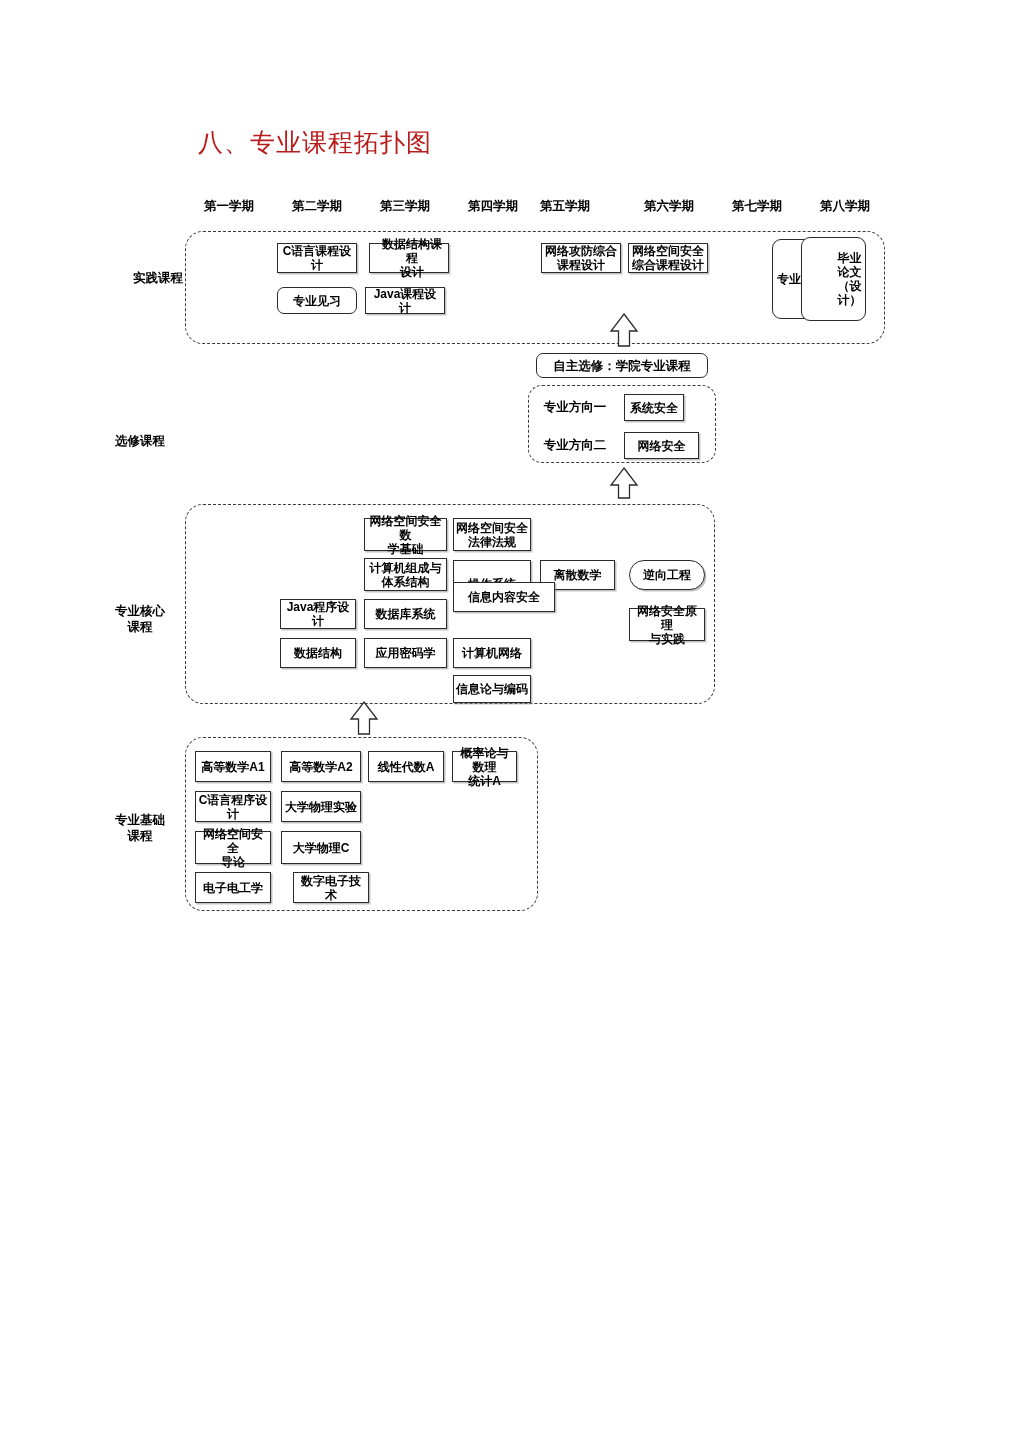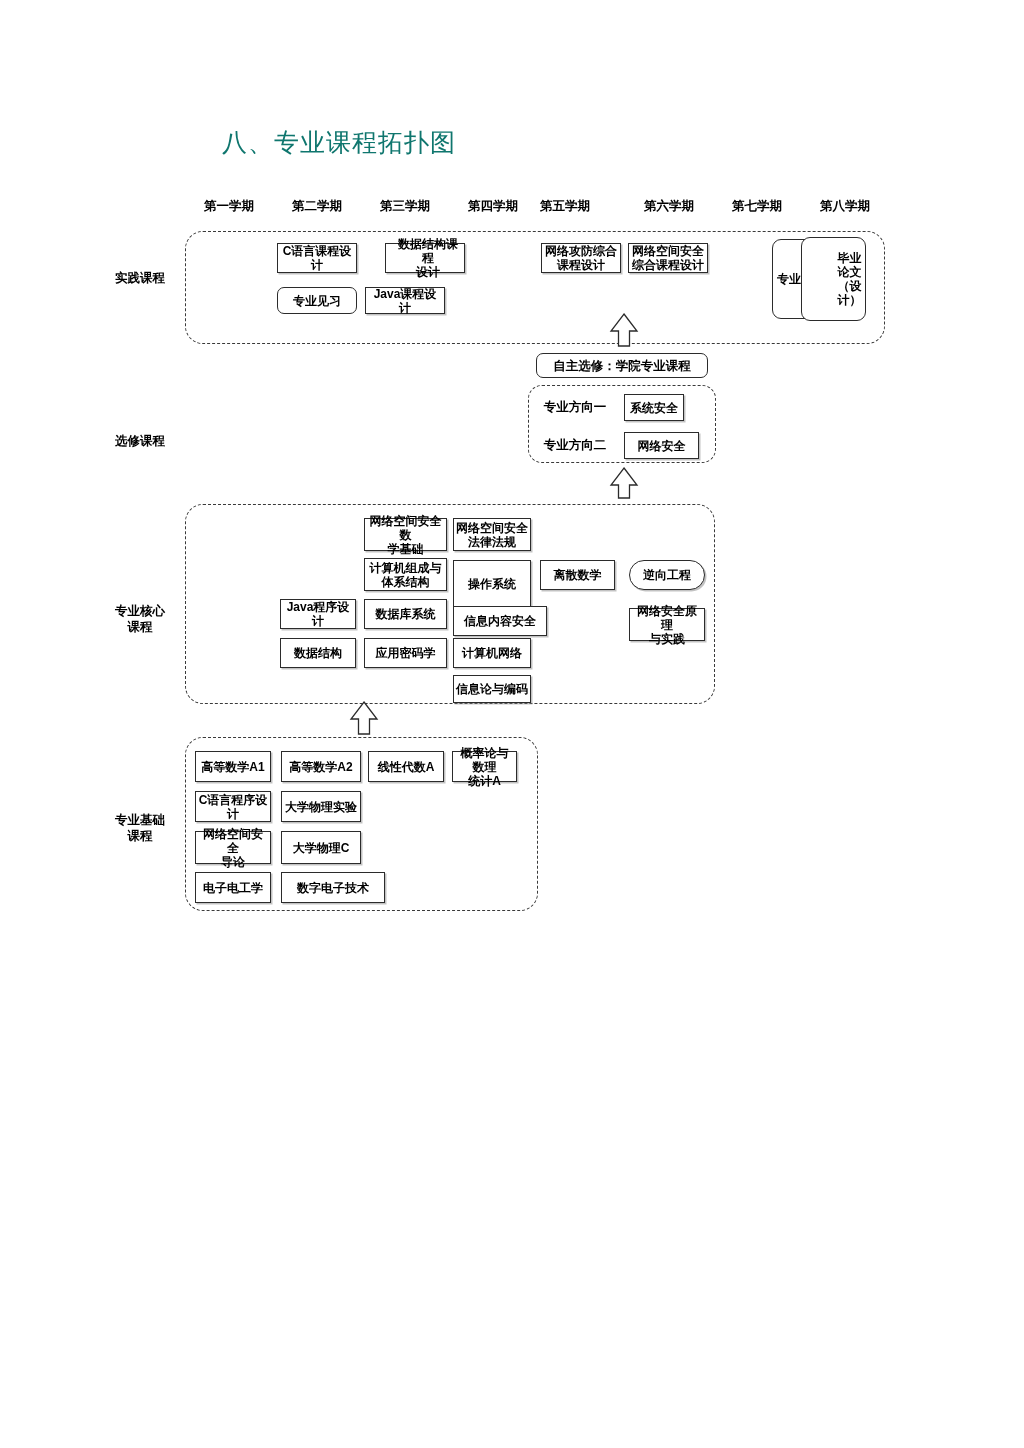--- a/index.html
+++ b/index.html
@@ -23,23 +23,22 @@
     height: 1448px;
   }
 
   .title {
     position: absolute;
     left: 198px;
     top: 126px;
     font-size: 25px;
     font-weight: 400;
     letter-spacing: 1px;
-    color: #0f766e;
+    color: #b91c1c;
     white-space: nowrap;
-    margin-left: 24px;
   }
 
   
   .sem-row {
     position: absolute;
     left: 185px;
     top: 198px;
     width: 710px;
     height: 18px;
   }
@@ -127,31 +126,31 @@
     <div class="sem" style="left:0px;text-align:center;">第一学期</div>
     <div class="sem" style="left:88px;">第二学期</div>
     <div class="sem" style="left:176px;">第三学期</div>
     <div class="sem" style="left:264px;">第四学期</div>
     <div class="sem" style="left:336px;">第五学期</div>
     <div class="sem" style="left:440px;">第六学期</div>
     <div class="sem" style="left:528px;">第七学期</div>
     <div class="sem" style="left:616px;">第八学期</div>
   </div>
 
-  <div class="rowlabel" style="left:95px; top:270px;text-align:center;">实践课程</div>
+  <div class="rowlabel" style="left:113px; top:270px;text-align:center;">实践课程</div>
   <div class="rowlabel" style="left:95px; top:433px;">选修课程</div>
   <div class="rowlabel" style="left:95px; top:603px;">专业核心
 课程</div>
   <div class="rowlabel" style="left:95px; top:812px;">专业基础
 课程</div>
 
   <div class="group-dashed" style="left:185px; top:231px; width:700px; height:113px;"></div>
 
   <div class="box" style="left:277px; top:243px; width:80px; height:30px;">C语言课程设计</div>
-  <div class="box" style="left:385px; top:243px; width:80px; height:30px;padding-left:8px;">数据结构课程
+  <div class="box" style="left:369px; top:243px; width:80px; height:30px;padding-left:8px;">数据结构课程
 设计</div>
   <div class="box" style="left:541px; top:243px; width:80px; height:30px;">网络攻防综合
 课程设计</div>
   <div class="box" style="left:628px; top:243px; width:80px; height:30px;">网络空间安全
 综合课程设计</div>
   <div class="box round-lg" style="left:772px; top:239px; width:58px; height:80px;">专业实习</div>
   <div class="box round-lg" style="left:801px; top:237px; width:65px; height:84px;padding-left:34px;">毕业论文
 （设计）</div>
 
   <div class="box round" style="left:277px; top:287px; width:80px; height:27px;">专业见习</div>
@@ -187,21 +186,21 @@
 法律法规</div>
 
   <div class="box" style="left:364px; top:558px; width:83px; height:33px;">计算机组成与
 体系结构</div>
   <div class="box" style="left:453px; top:560px; width:78px; height:48px;">操作系统</div>
   <div class="box" style="left:540px; top:560px; width:75px; height:30px;">离散数学</div>
   <div class="box" style="left:629px; top:560px; width:76px; height:30px;border-radius:15px;">逆向工程</div>
 
   <div class="box" style="left:280px; top:599px; width:76px; height:30px;">Java程序设计</div>
   <div class="box" style="left:364px; top:599px; width:83px; height:30px;">数据库系统</div>
-  <div class="box" style="left:453px; top:606px; width:94px; height:30px;">信息内容安全</div>
+  <div class="box" style="left:453px; top:582px; width:102px; height:30px;">信息内容安全</div>
   <div class="box" style="left:629px; top:608px; width:76px; height:33px;">网络安全原理
 与实践</div>
 
   <div class="box" style="left:280px; top:638px; width:76px; height:30px;">数据结构</div>
   <div class="box" style="left:364px; top:638px; width:83px; height:30px;">应用密码学</div>
   <div class="box" style="left:453px; top:638px; width:78px; height:30px;">计算机网络</div>
 
   <div class="box" style="left:453px; top:675px; width:78px; height:28px;">信息论与编码</div>
 
   <div class="arrow" style="left:348px; top:700px;">
@@ -219,15 +218,15 @@
 统计A</div>
 
   <div class="box" style="left:195px; top:791px; width:76px; height:31px;">C语言程序设计</div>
   <div class="box" style="left:281px; top:791px; width:80px; height:31px;">大学物理实验</div>
 
   <div class="box" style="left:195px; top:831px; width:76px; height:33px;">网络空间安全
 导论</div>
   <div class="box" style="left:281px; top:831px; width:80px; height:33px;">大学物理C</div>
 
   <div class="box" style="left:195px; top:872px; width:76px; height:31px;">电子电工学</div>
-  <div class="box" style="left:281px; top:872px; width:104px; height:31px;">数字电子技术</div>
+  <div class="box" style="left:293px; top:872px; width:76px; height:31px;">数字电子技术</div>
 
 </div>
 
 </body></html>

